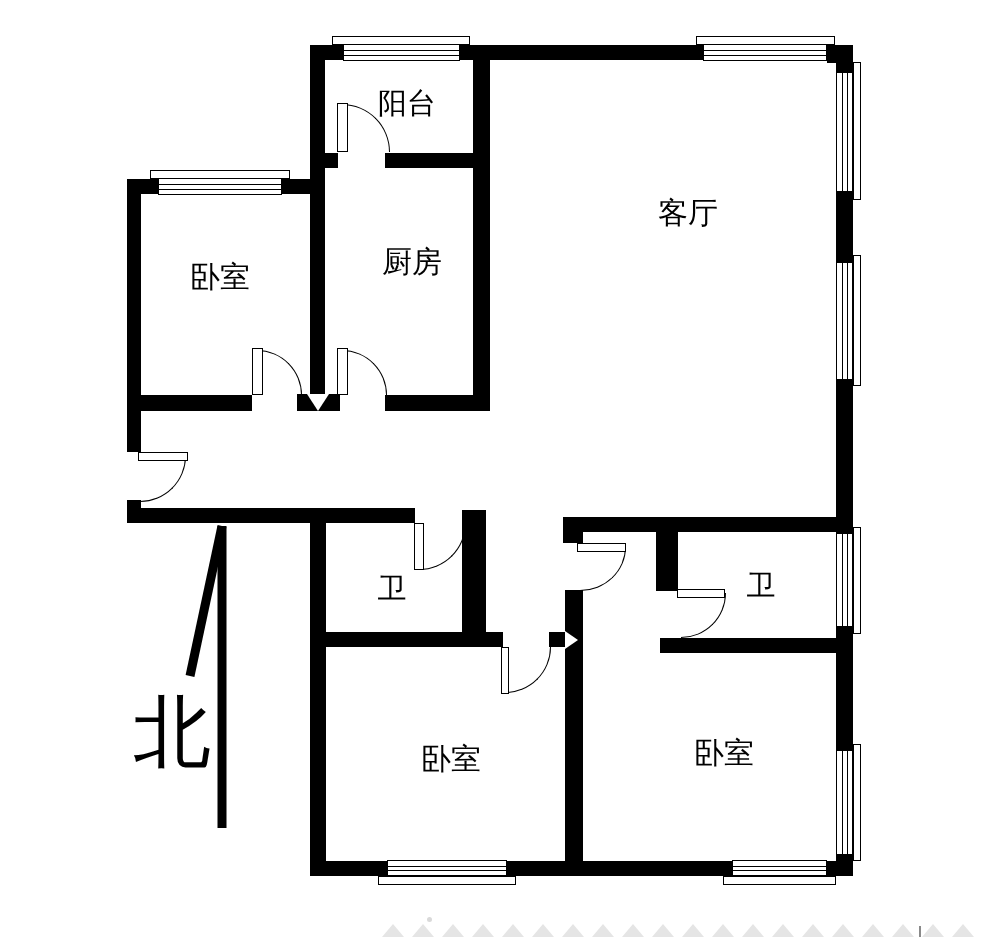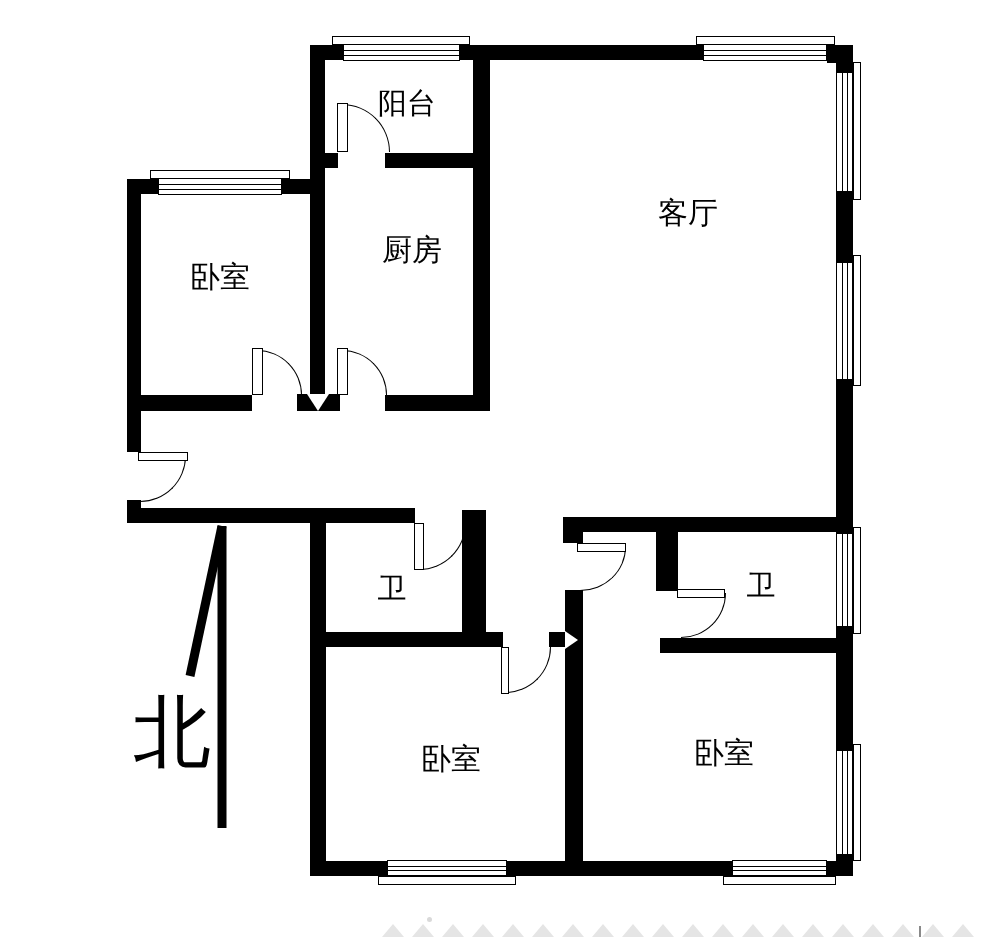--- a/index.html
+++ b/index.html
@@ -113,21 +113,21 @@
   <div class="leaf" style="left:677px;top:589px;width:48px;height:9px;"></div>
   <div class="arc arc-se" style="left:681px;top:593px;width:45px;height:45px;"></div>
 
   <div class="leaf" style="left:501px;top:647px;width:8px;height:47px;"></div>
   <div class="arc arc-se" style="left:505px;top:647px;width:46px;height:46px;"></div>
 
   <div class="tri-down" style="left:307px;top:394px;"></div>
   <div class="tri-right" style="left:565px;top:631px;"></div>
 
   <div class="room-label small-label" style="left:407px;top:104px;">阳台</div>
-  <div class="room-label" style="left:412px;top:250px;">厨房</div>
+  <div class="room-label" style="left:412px;top:262px;">厨房</div>
   <div class="room-label" style="left:220px;top:277px;">卧室</div>
   <div class="room-label" style="left:688px;top:213px;">客厅</div>
   <div class="room-label small-label" style="left:392px;top:589px;">卫</div>
   <div class="room-label small-label" style="left:761px;top:586px;">卫</div>
   <div class="room-label" style="left:451px;top:759px;">卧室</div>
   <div class="room-label" style="left:724px;top:753px;">卧室</div>
 
   <svg class="north-svg" width="60" height="320" viewBox="0 0 60 320">
     <line x1="47" y1="11" x2="15" y2="161" stroke="#000" stroke-width="9"></line>
     <line x1="47" y1="11" x2="47" y2="313" stroke="#000" stroke-width="9"></line>

